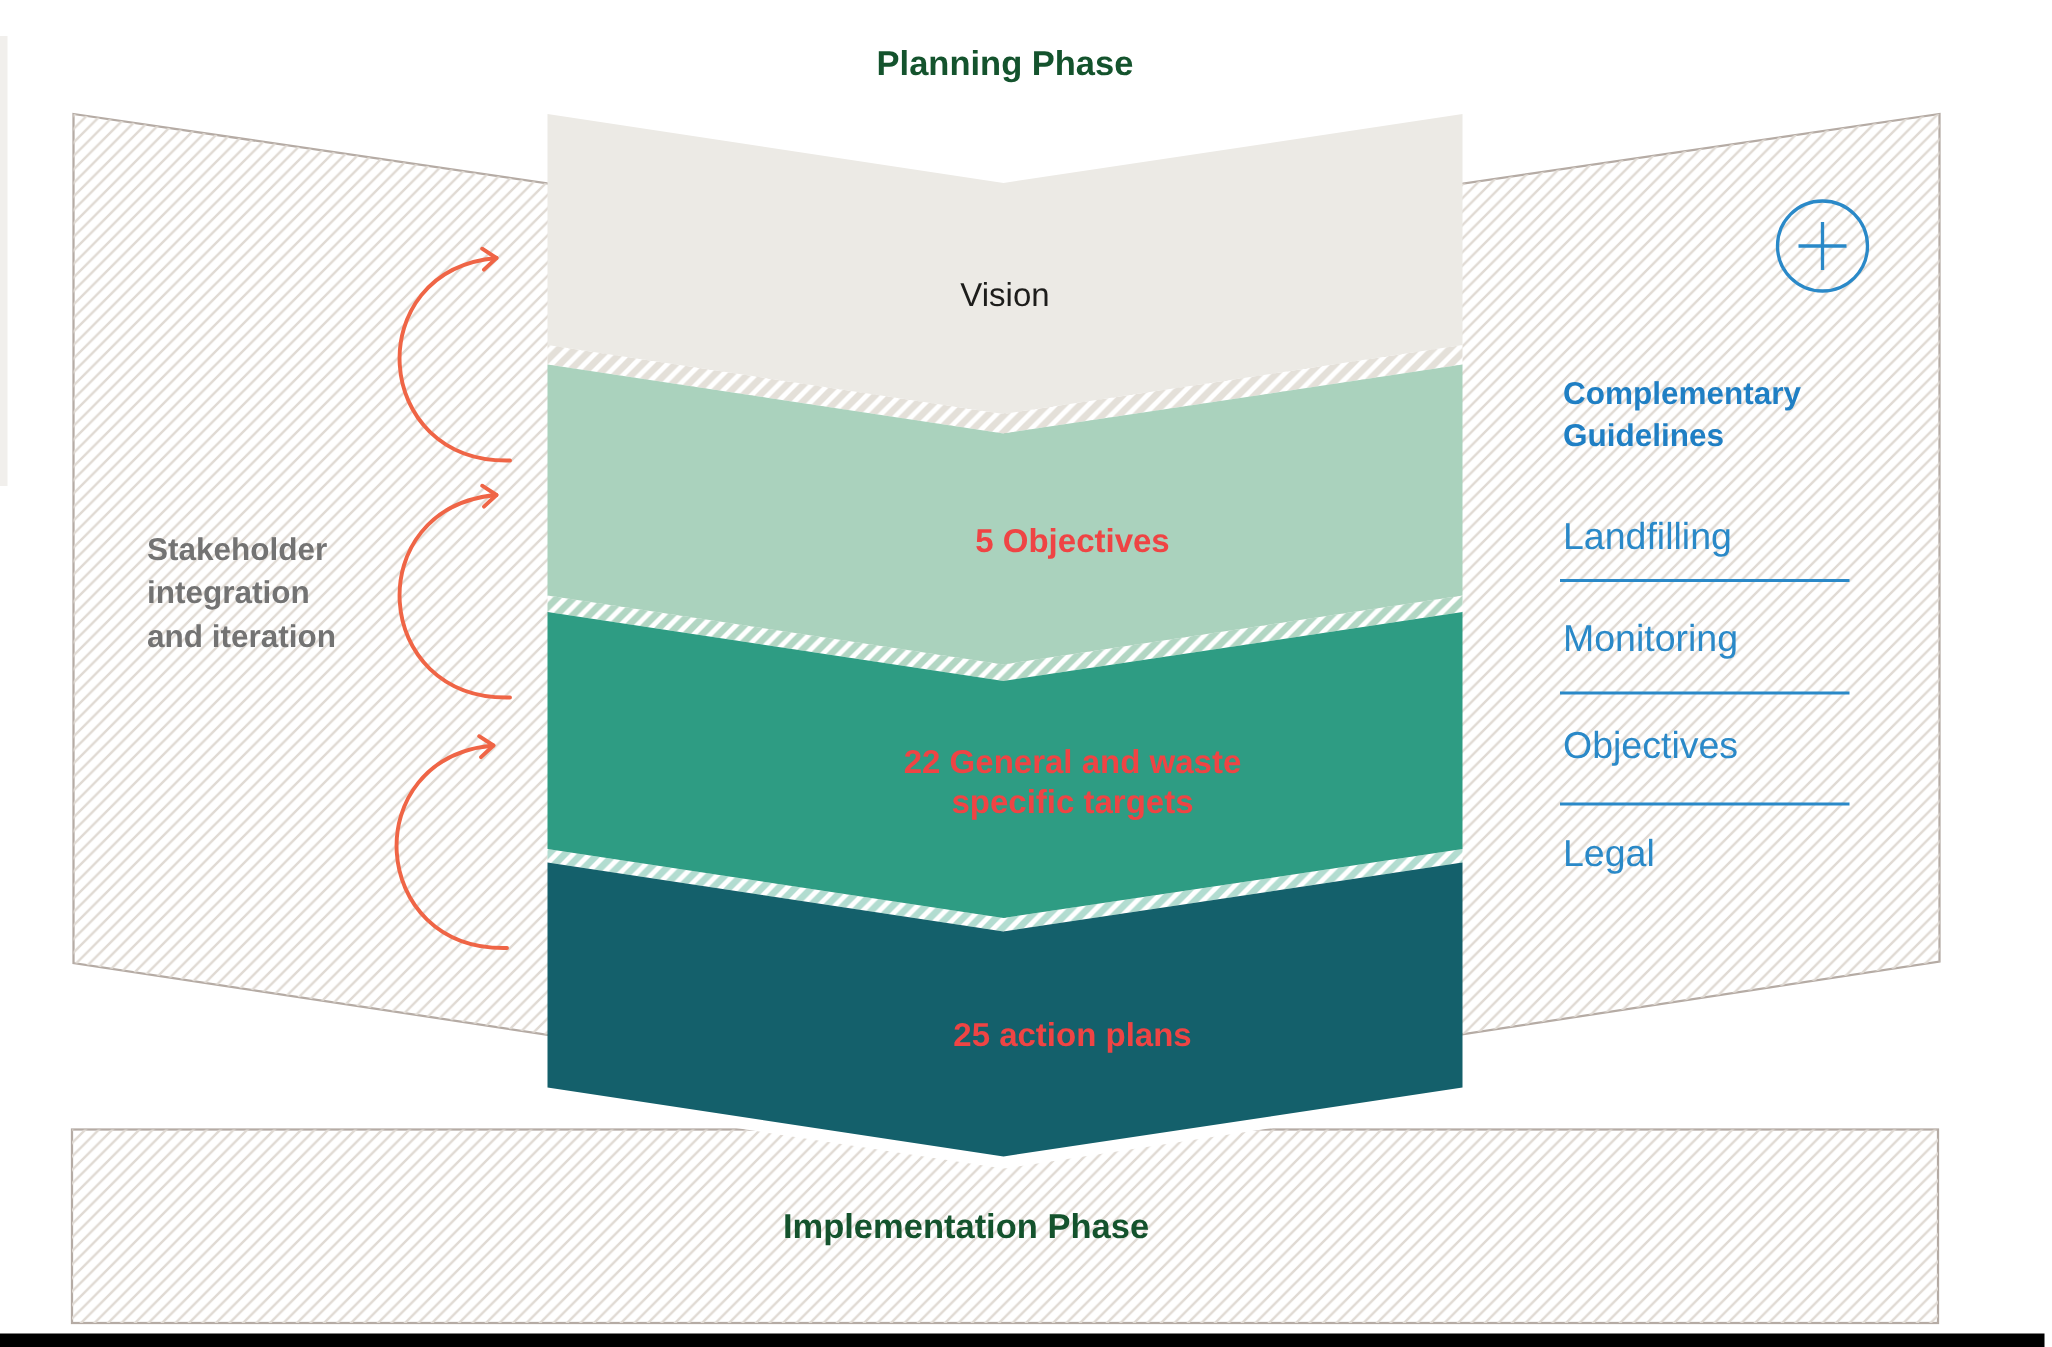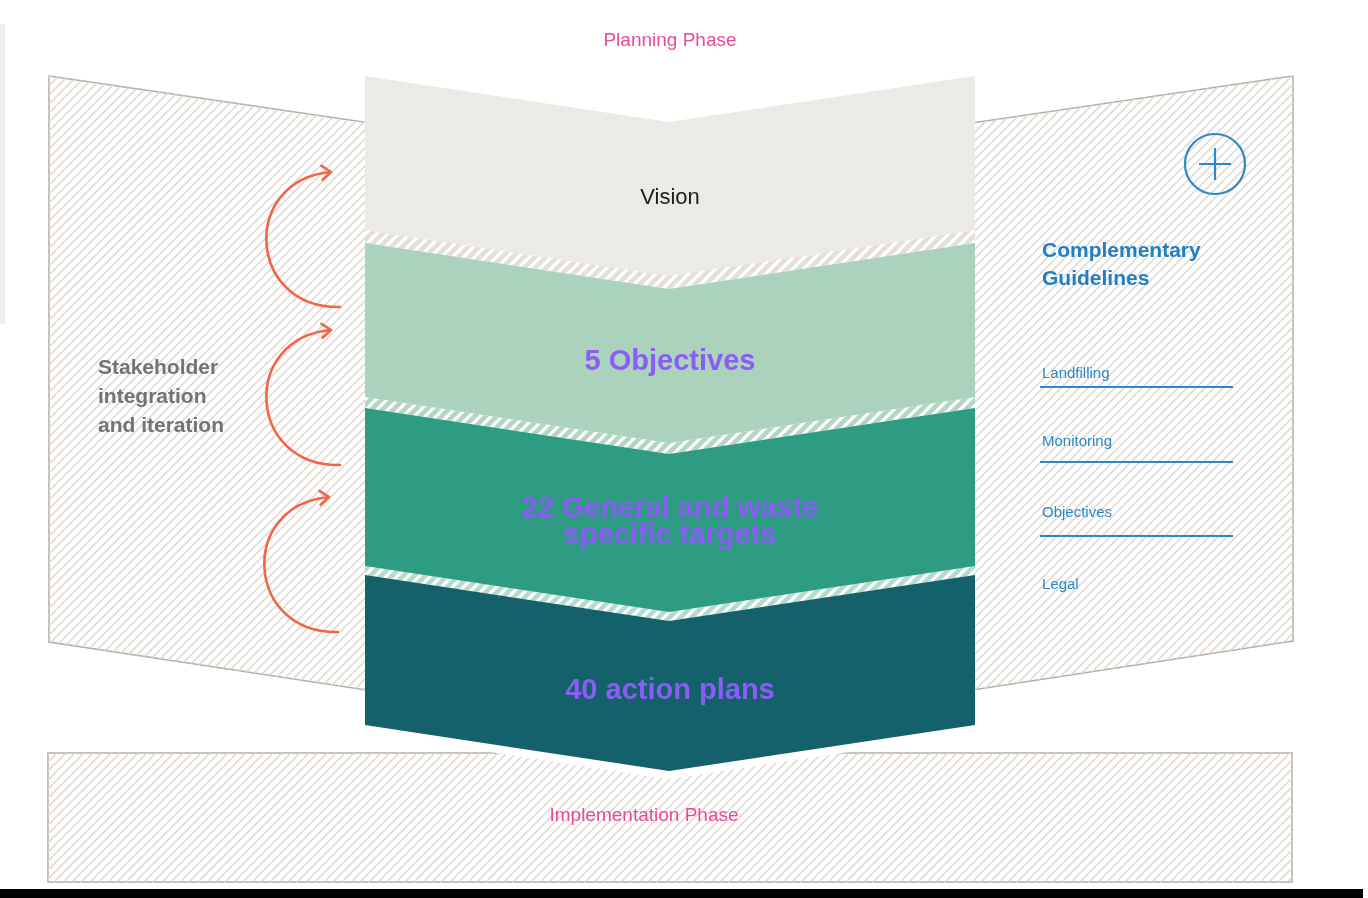--- a/index.html
+++ b/index.html
@@ -3,26 +3,26 @@
 <meta charset="utf-8">
 <style>
   html,body{margin:0;padding:0;background:#fff;}
   .stage{
     position:relative;width:1368px;height:898px;overflow:hidden;background:#fff;
     font-family:"Liberation Sans", sans-serif;
   }
   .stage svg.scene{position:absolute;left:0;top:0;}
   .txt{position:absolute;white-space:pre-line;}
   .t-center{left:365px;width:610px;text-align:center;}
-  .phase-title{font-size:19px;font-weight:normal;color:#ec4899;}
+  .phase-title{font-size:23px;font-weight:bold;color:#14532d;}
   .step-label-dark{font-size:22px;font-weight:normal;color:#1d1d1b;}
-  .step-label-light{font-size:29px;font-weight:bold;color:#8b5cf6;line-height:27px;}
+  .step-label-light{font-size:22px;font-weight:bold;color:#ef4444;line-height:27px;padding-left:45px;}
   .stakeholder-note{left:98px;top:352px;font-size:21px;font-weight:bold;color:#737373;line-height:29px;}
-  .guide-heading{left:1042px;top:236px;font-size:21px;font-weight:bold;color:#1f7fc4;line-height:28px;}
-  .guide-link{left:1042px;font-size:15px;color:#2a89c8;cursor:pointer;margin-top:20px;}
+  .guide-heading{left:1042px;top:249px;font-size:21px;font-weight:bold;color:#1f7fc4;line-height:28px;}
+  .guide-link{left:1042px;font-size:25px;color:#2a89c8;cursor:pointer;}
   .guide-divider{position:absolute;left:1040px;width:193px;height:2px;background:#2a89c8;}
   .edge-sliver{position:absolute;left:0;top:24px;width:5px;height:300px;background:#f1efec;}
   .bottom-bar{position:absolute;left:0;top:889px;width:1363px;height:9px;background:#000;}
 </style>
 </head>
 <body>
 
 <div class="stage">
 
   <svg class="scene" width="1368" height="898" viewBox="0 0 1368 898">
@@ -93,21 +93,21 @@
 
   <div class="txt t-center phase-title" style="top:29px">Planning Phase</div>
 
   <div class="txt t-center step-label-dark" style="top:184px">Vision</div>
 
   <div class="txt t-center step-label-light" style="top:347px">5 Objectives</div>
 
   <div class="txt t-center step-label-light" style="top:494px">22 General and waste
 specific targets</div>
 
-  <div class="txt t-center step-label-light" style="top:676px">40 action plans</div>
+  <div class="txt t-center step-label-light" style="top:676px">25 action plans</div>
 
   <div class="txt phase-title" style="left:48px;width:1192px;text-align:center;top:804px">Implementation Phase</div>
 
   <div class="txt stakeholder-note">Stakeholder
 integration
 and iteration</div>
 
   <div class="txt guide-heading">Complementary
 Guidelines</div>
 

